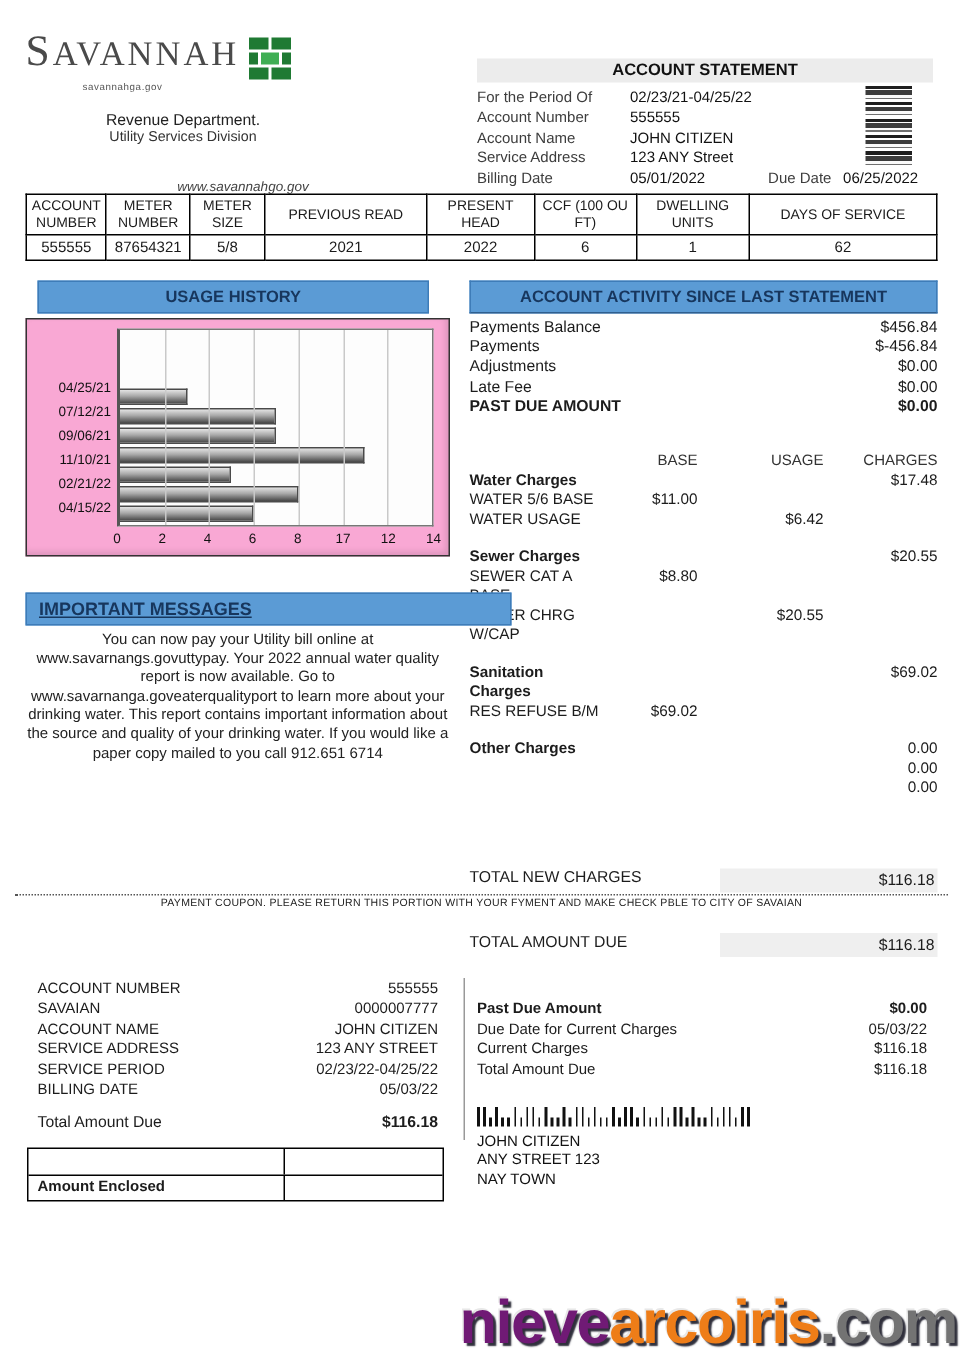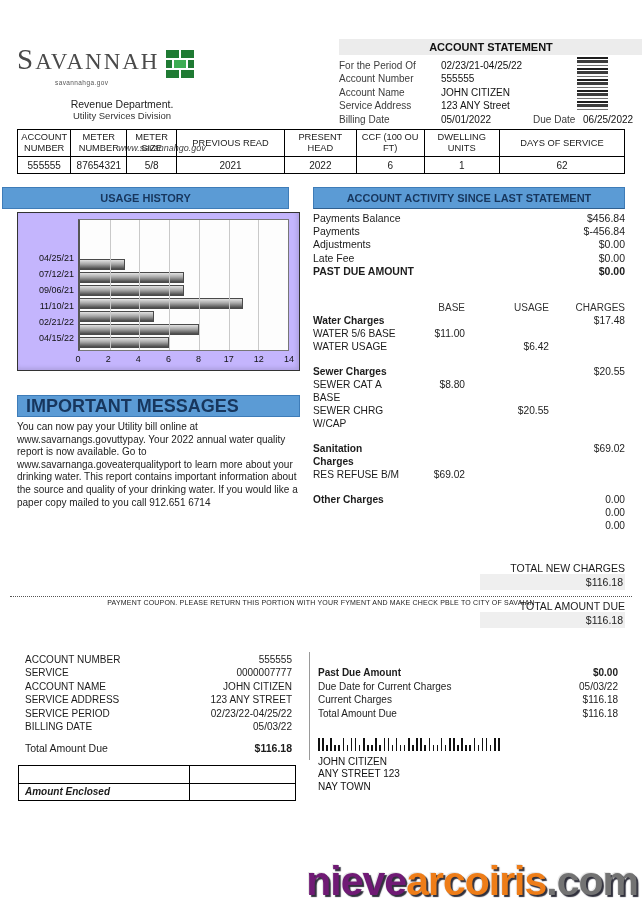--- a/index.html
+++ b/index.html
@@ -2,33 +2,33 @@
 <html><head>
 <meta charset="utf-8">
 <style>
   * { margin:0; padding:0; box-sizing:border-box; }
   html,body { background:#fff; }
   .page { position:relative; width:642px; height:914px; background:#fff; overflow:hidden;
           font-family:"Liberation Sans", sans-serif; color:#1c1c1c; font-size:10px; }
 
   
   .brand { position:absolute; left:17px; top:22px; width:290px; }
-  .brand-row { display:flex; align-items:flex-start;margin-top:25px; }
+  .brand-row { display:flex; align-items:flex-start; }
   .wordmark { display:block; font-family:"Liberation Serif", serif; font-size:23px; letter-spacing:2px;
               color:#4a4a4a; text-transform:uppercase; line-height:24px; }
   .wordmark::first-letter { font-size:29px; }
   .brand-icon { margin-left:6px; margin-top:2px; }
   .brand-sub { font-size:6.5px; color:#555; margin-left:38px; margin-top:-2px; letter-spacing:.4px; }
   .dept { text-align:center; width:210px; margin-top:12px; }
   .dept1 { font-size:10.5px; color:#222; }
   .dept2 { font-size:9.5px; color:#333; }
   .website { width:290px; text-align:center; margin-top:22px; font-size:9px; font-style:italic; color:#444; }
 
   
-  .stmt { position:absolute; left:318px; top:39px; width:304px;margin-left:21px; }
+  .stmt { position:absolute; left:318px; top:39px; width:304px; }
   .stmt-title { background:#ececec; text-align:center; font-weight:bold; font-size:11px; color:#111;
                 padding:2px 0 2px 0; }
   .stmt-rows { margin-top:4px; }
   .stmt-row { display:flex; line-height:13.4px; }
   .stmt-label { width:102px; color:#3d3d3d; }
   .stmt-value { color:#111; }
   .stmt-due-label { width:50px; margin-left:42px; color:#3d3d3d; }
   .barcode-vert { position:absolute; left:577px; top:57px; width:31px; height:55px;
     background:repeating-linear-gradient(180deg,#1e1e1e 0 2px,#fff 2px 3px,#3c3c3c 3px 6px,#fafafa 6px 8px,#707070 8px 9px,#fff 9px 11px); }
 
@@ -36,23 +36,23 @@
   .meter { position:absolute; left:17px; top:129px; width:608px; border:1.5px solid #000; border-collapse:collapse; table-layout:fixed; }
   .meter th, .meter td { border:1px solid #000; text-align:center; font-weight:normal; color:#1a1a1a; }
   .meter th { font-size:9.3px; height:27px; line-height:11px; padding:0 2px; }
   .meter td { font-size:10px; height:17px; }
 
   
   .bluehead { background:#5b9bd5; border:1px solid #3e7cb8; color:#17365d; font-weight:bold;
               font-size:11px; text-align:center; height:22px; line-height:20px; }
 
   
-  .usage-head { position:absolute; left:2px; top:187px; width:287px; }
+  .usage-head { position:absolute; left:25px; top:187px; width:261px; }
   .chart-box { position:absolute; left:17px; top:212px; width:283px; height:159px; border:1px solid #333;
-               background:#c4b5fd; box-shadow: inset -2px -2px 4px rgba(0,0,0,.12); }
+               background:#f9a8d4; box-shadow: inset -2px -2px 4px rgba(0,0,0,.12); }
   .chart-inner { position:absolute; inset:6px 10px 4px 4px; display:flex; }
   .label-col { width:56px; position:relative; }
   .labels { position:absolute; bottom:20px; right:4px; height:96px; display:flex; flex-direction:column;
             justify-content:space-around; align-items:flex-end; }
   .ylab { font-size:9px; color:#111; }
   .plot-wrap { flex:1; display:flex; flex-direction:column; }
   .plot { flex:1; position:relative; border:1px solid #777; border-left:2px solid #555; background:#fdfdfd; }
   .gl { position:absolute; top:0; bottom:0; width:1px; background:#c9c9c9; }
   .bars { position:absolute; left:0; right:0; bottom:2px; display:flex; flex-direction:column;
           justify-content:flex-end; gap:2px; }
@@ -70,39 +70,39 @@
   .activity .rows { margin-top:3px; }
 
   
   .summary { position:absolute; left:313px; top:297px; width:312px; }
   .sgrid { display:grid; grid-template-columns:1fr 64px 84px 76px; line-height:13px; font-size:10.2px; }
   .sgrid .c { text-align:right; }
   .sgrid .h { color:#333; font-size:10px; }
   .srow-bold { font-weight:bold; }
   .sp12 { height:12px; } .sp30 { height:30px; } .sp10 { height:10px; }
   .summary .body { margin-top:4px; }
-  .total-row { display:flex; justify-content:space-between; align-items:flex-end; margin-top:0; font-size:10.5px;flex-direction:column; }
+  .total-row { display:flex; justify-content:space-between; align-items:flex-start; margin-top:17px; font-size:10.5px; }
   .total-val { background:#efefef; width:145px; text-align:right; padding:2px 2px; }
 
   
-  .msg-head { position:absolute; left:17px; top:395px; width:283px; text-align:left; padding-left:8px; font-size:18px; }
-  .msg-body { position:absolute; left:17px; top:421px; width:283px; font-size:10px; line-height:12.6px; color:#222; }
+  .msg-head { position:absolute; left:17px; top:395px; width:324px; text-align:left; padding-left:8px; font-size:12px;text-decoration:underline; }
+  .msg-body { position:absolute; left:17px; top:421px; width:283px; font-size:10px; line-height:12.6px; color:#222;text-align:center; }
 
   
   .cut { position:absolute; left:10px; top:596px; width:622px; border-top:1px dotted #555; }
   .cut-text { position:absolute; left:0; top:599px; width:642px; text-align:center; font-size:7px;
               letter-spacing:.2px; color:#222; }
   .acct-head { position:absolute; left:17px; top:617px; width:280px; height:25px; line-height:23px; }
   .coupon-left { position:absolute; left:25px; top:653px; width:267px; }
   .coupon-left .kv { font-size:10px; line-height:13.4px; }
   .total-due { position:absolute; left:25px; top:742px; width:267px; }
   .total-due .kv { font-size:10.5px; }
   .total-due .v { font-weight:bold; }
   .amt-table { position:absolute; left:18px; top:765px; width:278px; border:1.5px solid #000; }
-  .amt-row { display:flex; height:17px;font-style:italic; }
+  .amt-row { display:flex; height:17px; }
   .amt-row + .amt-row { border-top:1.5px solid #000; }
   .amt-c1 { width:62%; border-right:1.5px solid #000; padding:2px 0 0 6px; font-weight:bold; font-size:10px; }
   .amt-c2 { flex:1; }
   .vdiv { position:absolute; left:309px; top:652px; height:108px; border-left:1px solid #999; }
   .coupon-right { position:absolute; left:318px; top:666px; width:300px; }
   .coupon-right .kv { font-size:10px; line-height:13.6px; }
   .postnet { position:absolute; left:318px; top:737px; height:14px; display:flex; align-items:flex-end; }
   .pt { display:inline-block; width:1.5px; height:6px; background:#111; margin-right:2.6px; }
   .pt.tall { height:13px; }
   .mailto { position:absolute; left:318px; top:756px; font-size:10px; line-height:12.4px; color:#111; }
@@ -385,21 +385,21 @@
   <div class="cut"></div>
   <div class="cut-text">PAYMENT COUPON. PLEASE RETURN THIS PORTION WITH YOUR FYMENT AND MAKE CHECK PBLE TO CITY OF SAVAIAN</div>
 
 
   <div class="coupon-left">
     <div class="kv">
       <span>ACCOUNT NUMBER</span>
       <span>555555</span>
     </div>
     <div class="kv">
-      <span>SERVICE</span>
+      <span>SAVAIAN</span>
       <span>0000007777</span>
     </div>
     <div class="kv">
       <span>ACCOUNT NAME</span>
       <span>JOHN CITIZEN</span>
     </div>
     <div class="kv">
       <span>SERVICE ADDRESS</span>
       <span>123 ANY STREET</span>
     </div>

